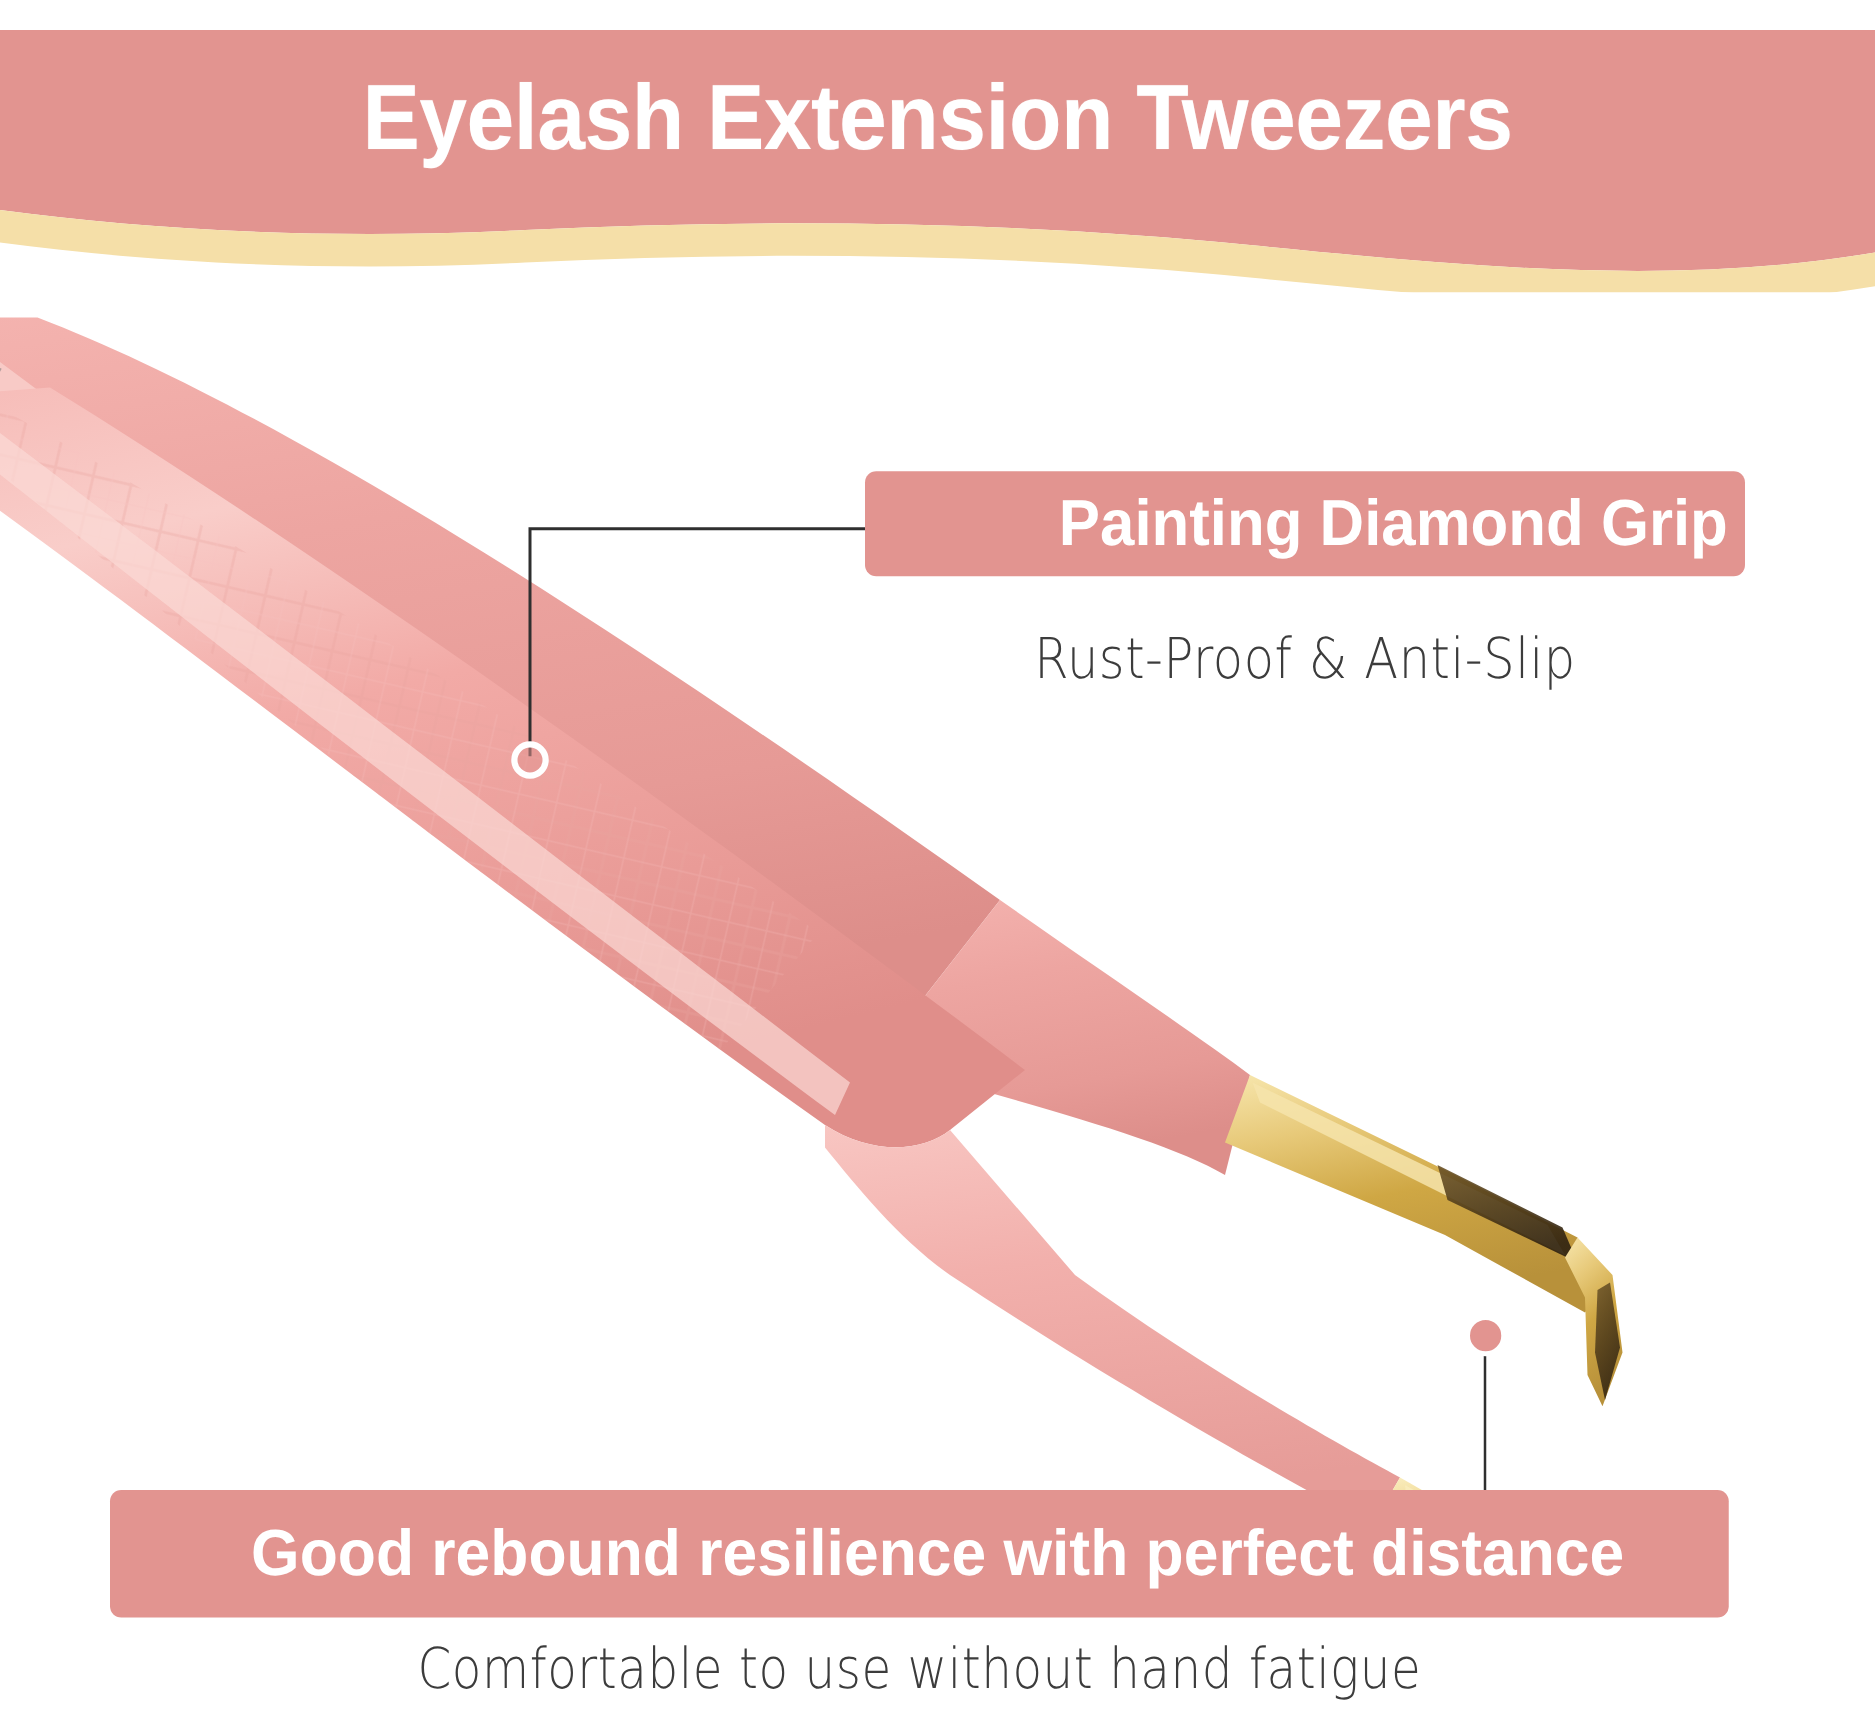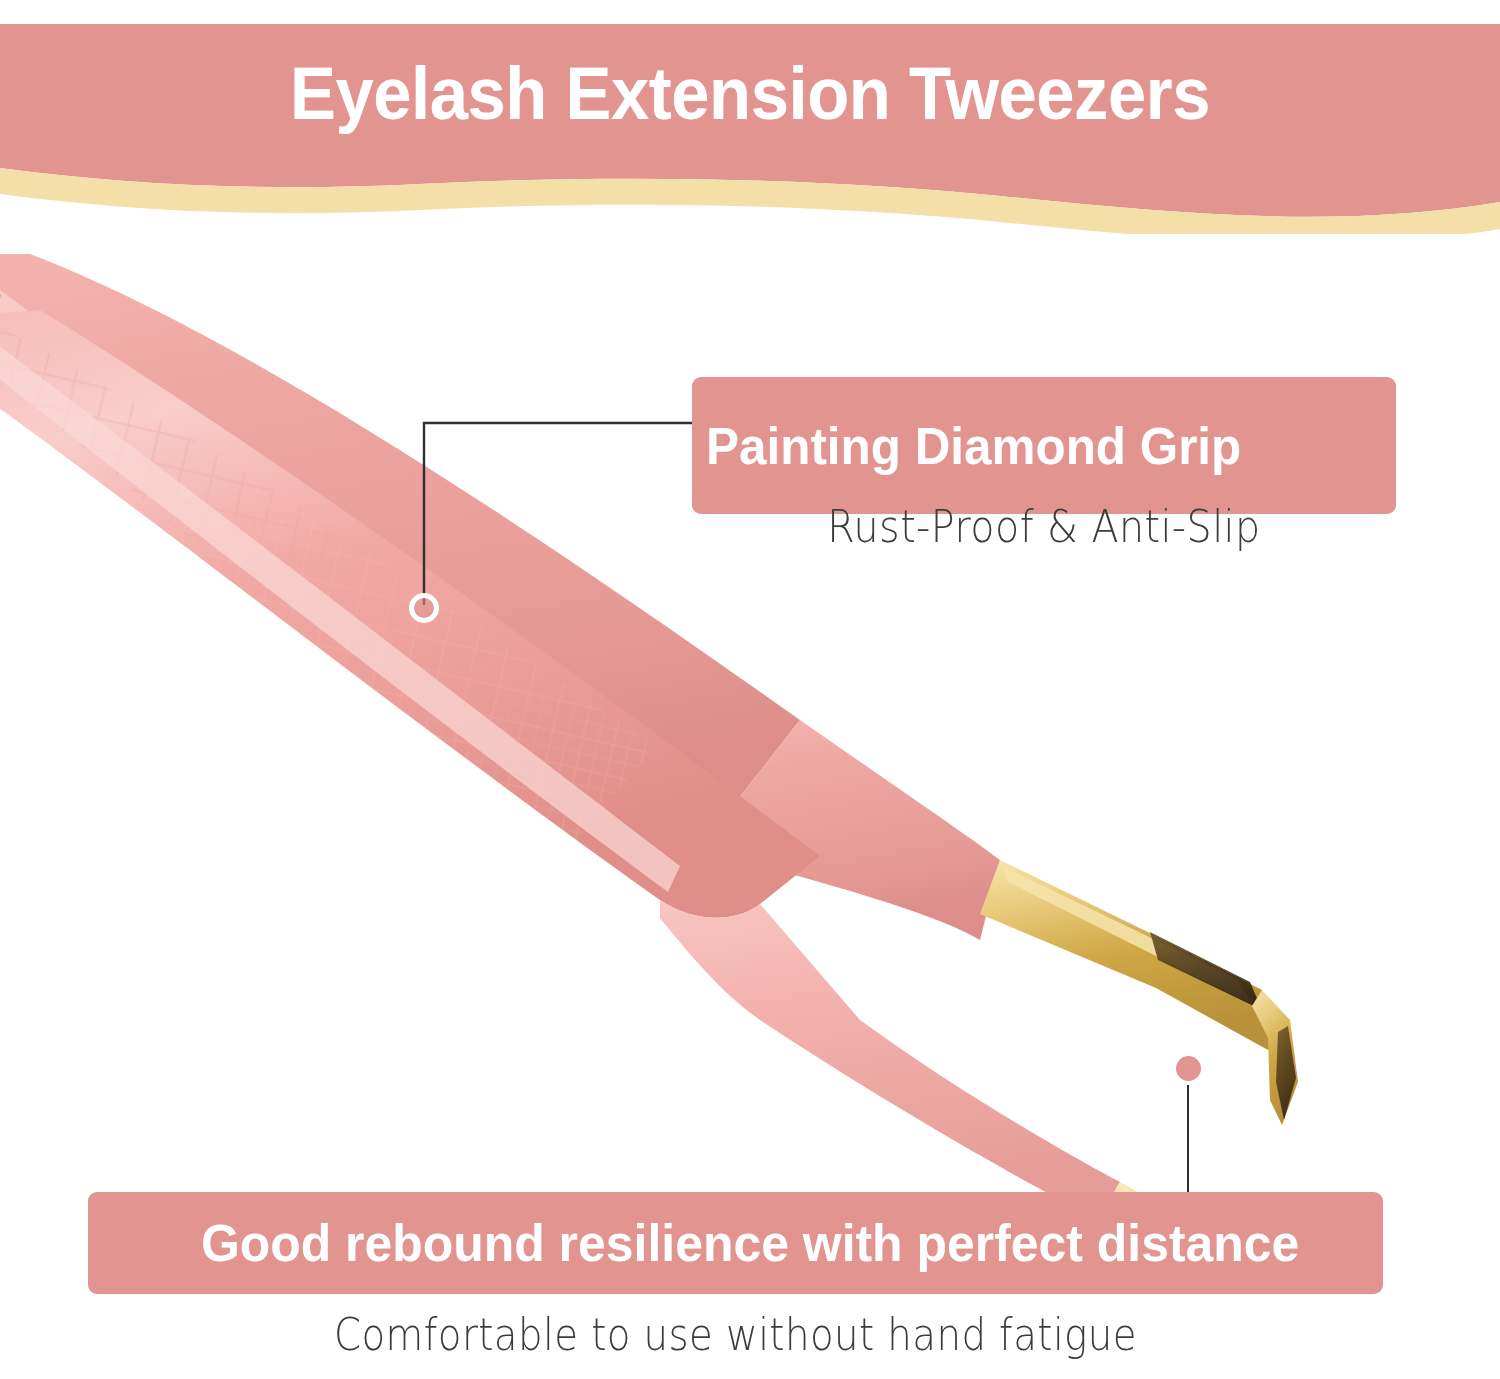--- a/index.html
+++ b/index.html
@@ -51,24 +51,24 @@
   #callout-top-dot {
     position:absolute; left:409px; top:593px;
     width:30px; height:30px;
     border-radius:50%;
     border:5px solid #ffffff;
     background:rgba(226,148,144,0.55);
     box-sizing:border-box;
   }
   #label-box-top {
     position:absolute; left:692px; top:377px;
-    width:704px; height:137px;
+    width:704px; height:84px;
     background:#e29490;
     border-radius:9px;
-    display:flex; align-items:center; justify-content:flex-start;
+    display:flex; align-items:center; justify-content:flex-end;
   }
   #label-box-top .label-text {
     color:#ffffff;
     font-family:"Liberation Sans Narrow","Liberation Sans", sans-serif;
     font-size:52px;
     font-weight:bold;
     letter-spacing:0px;
     transform:scaleX(0.95);
     white-space:nowrap;
   }

